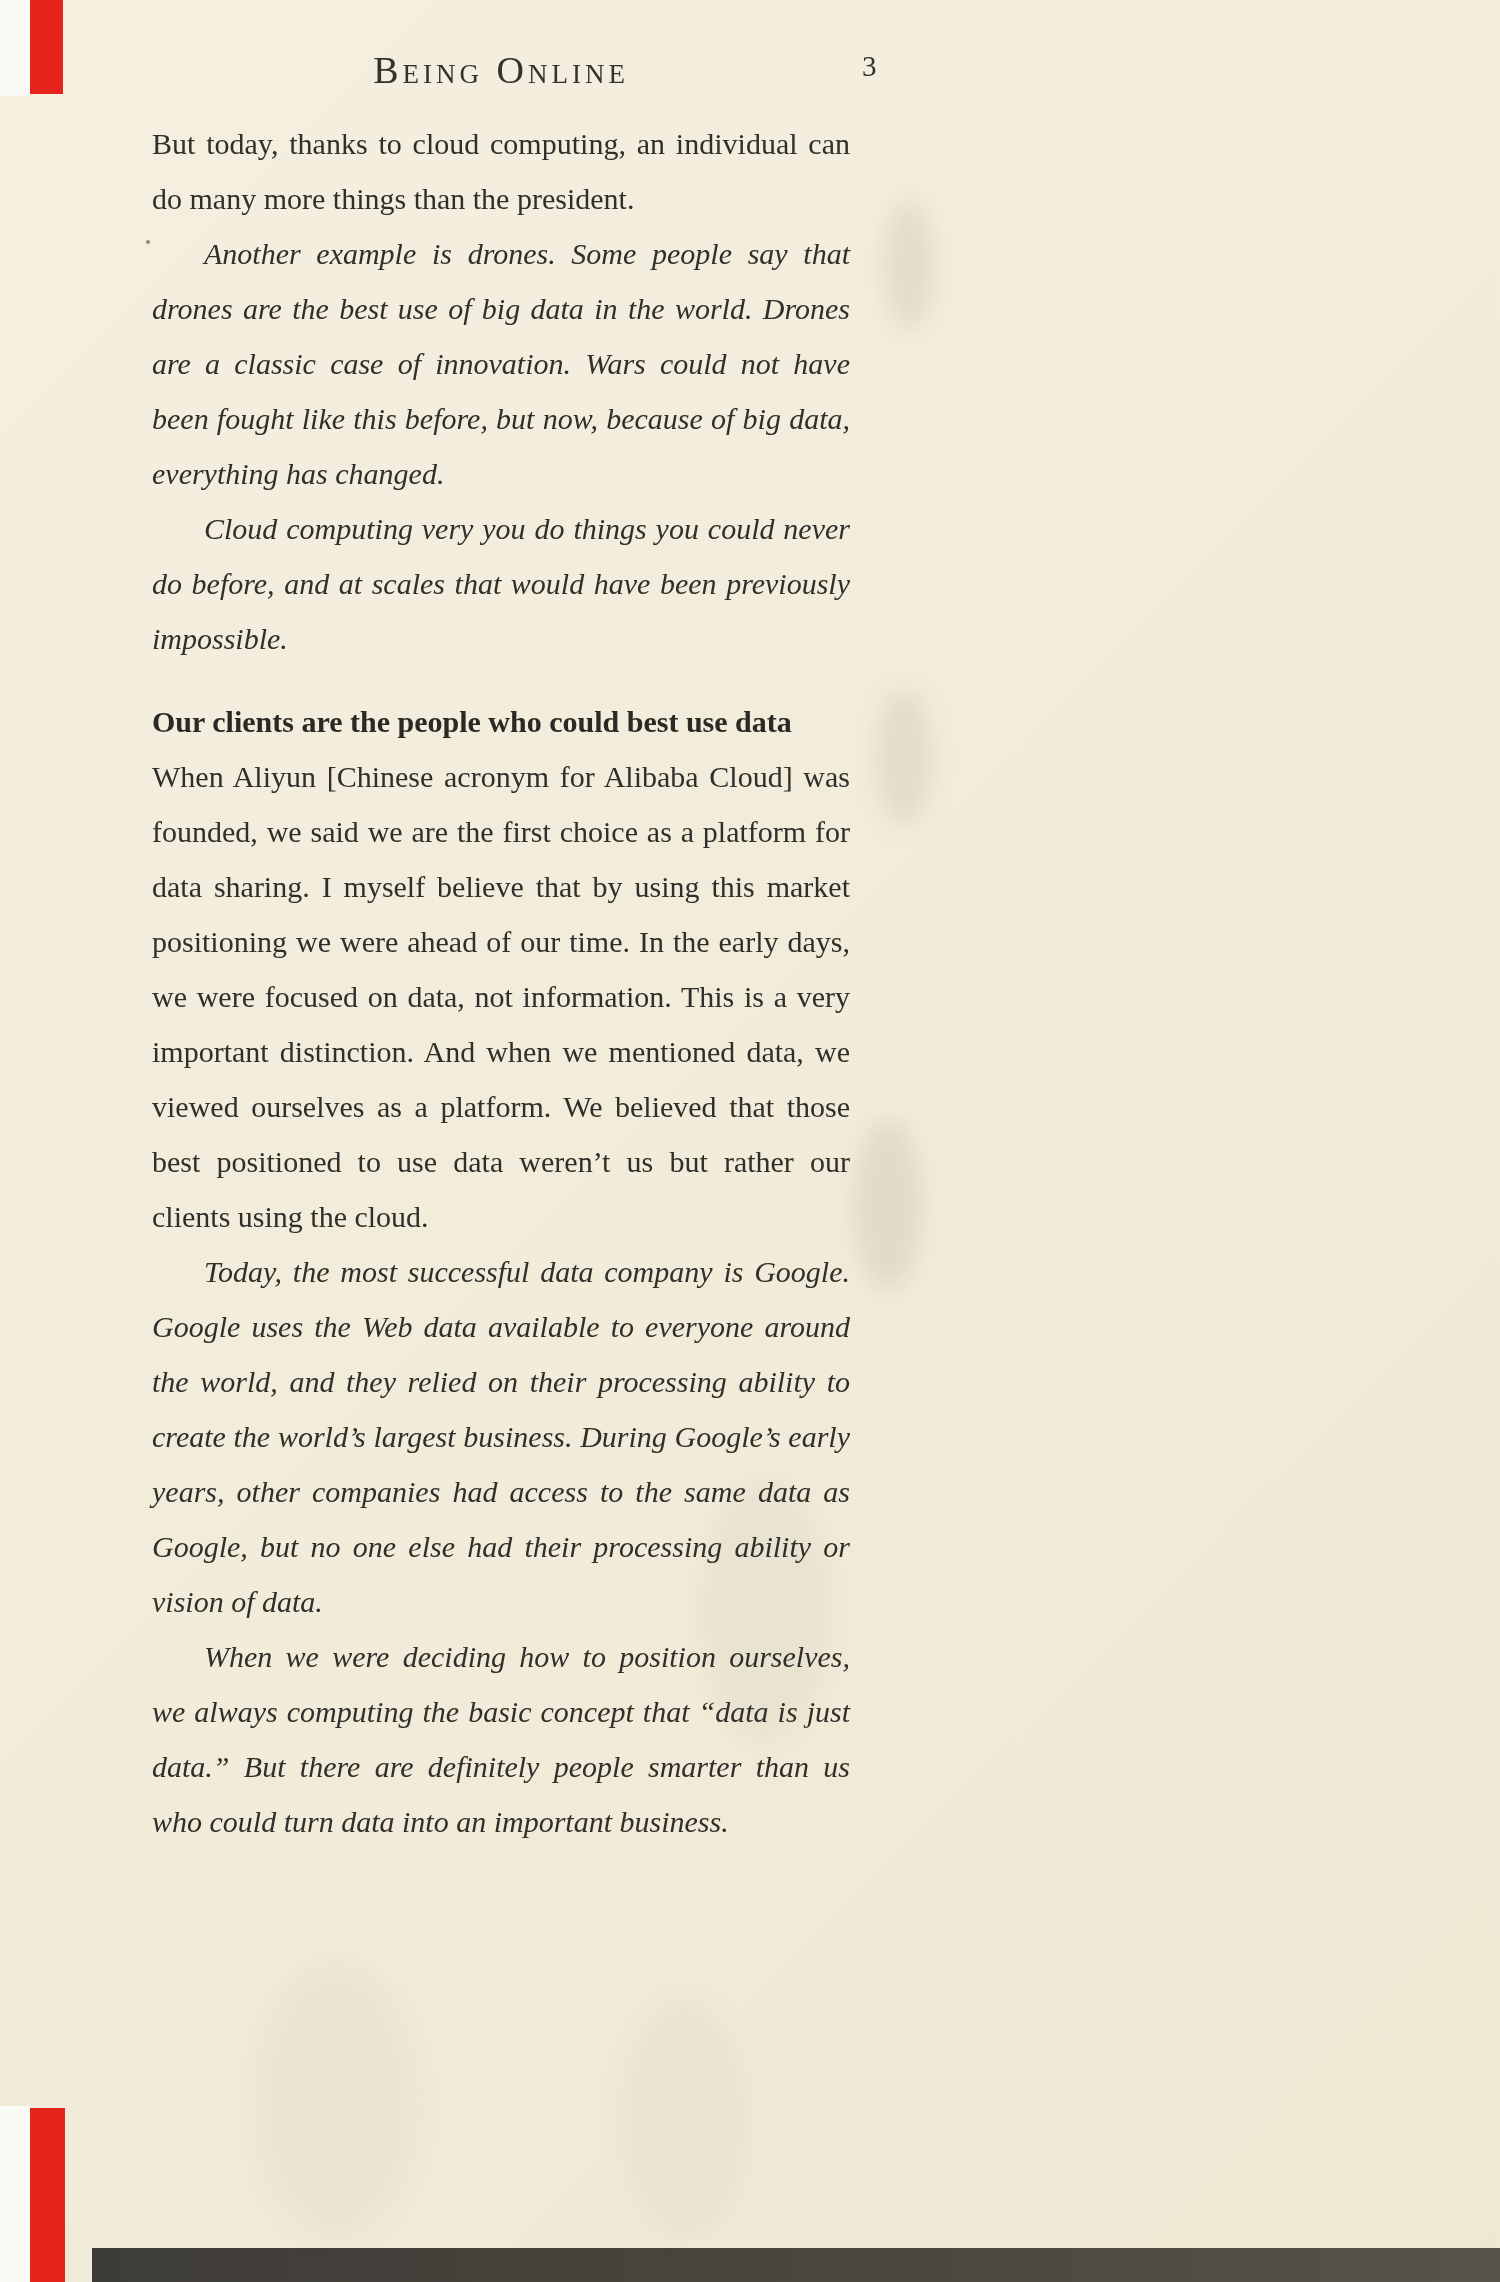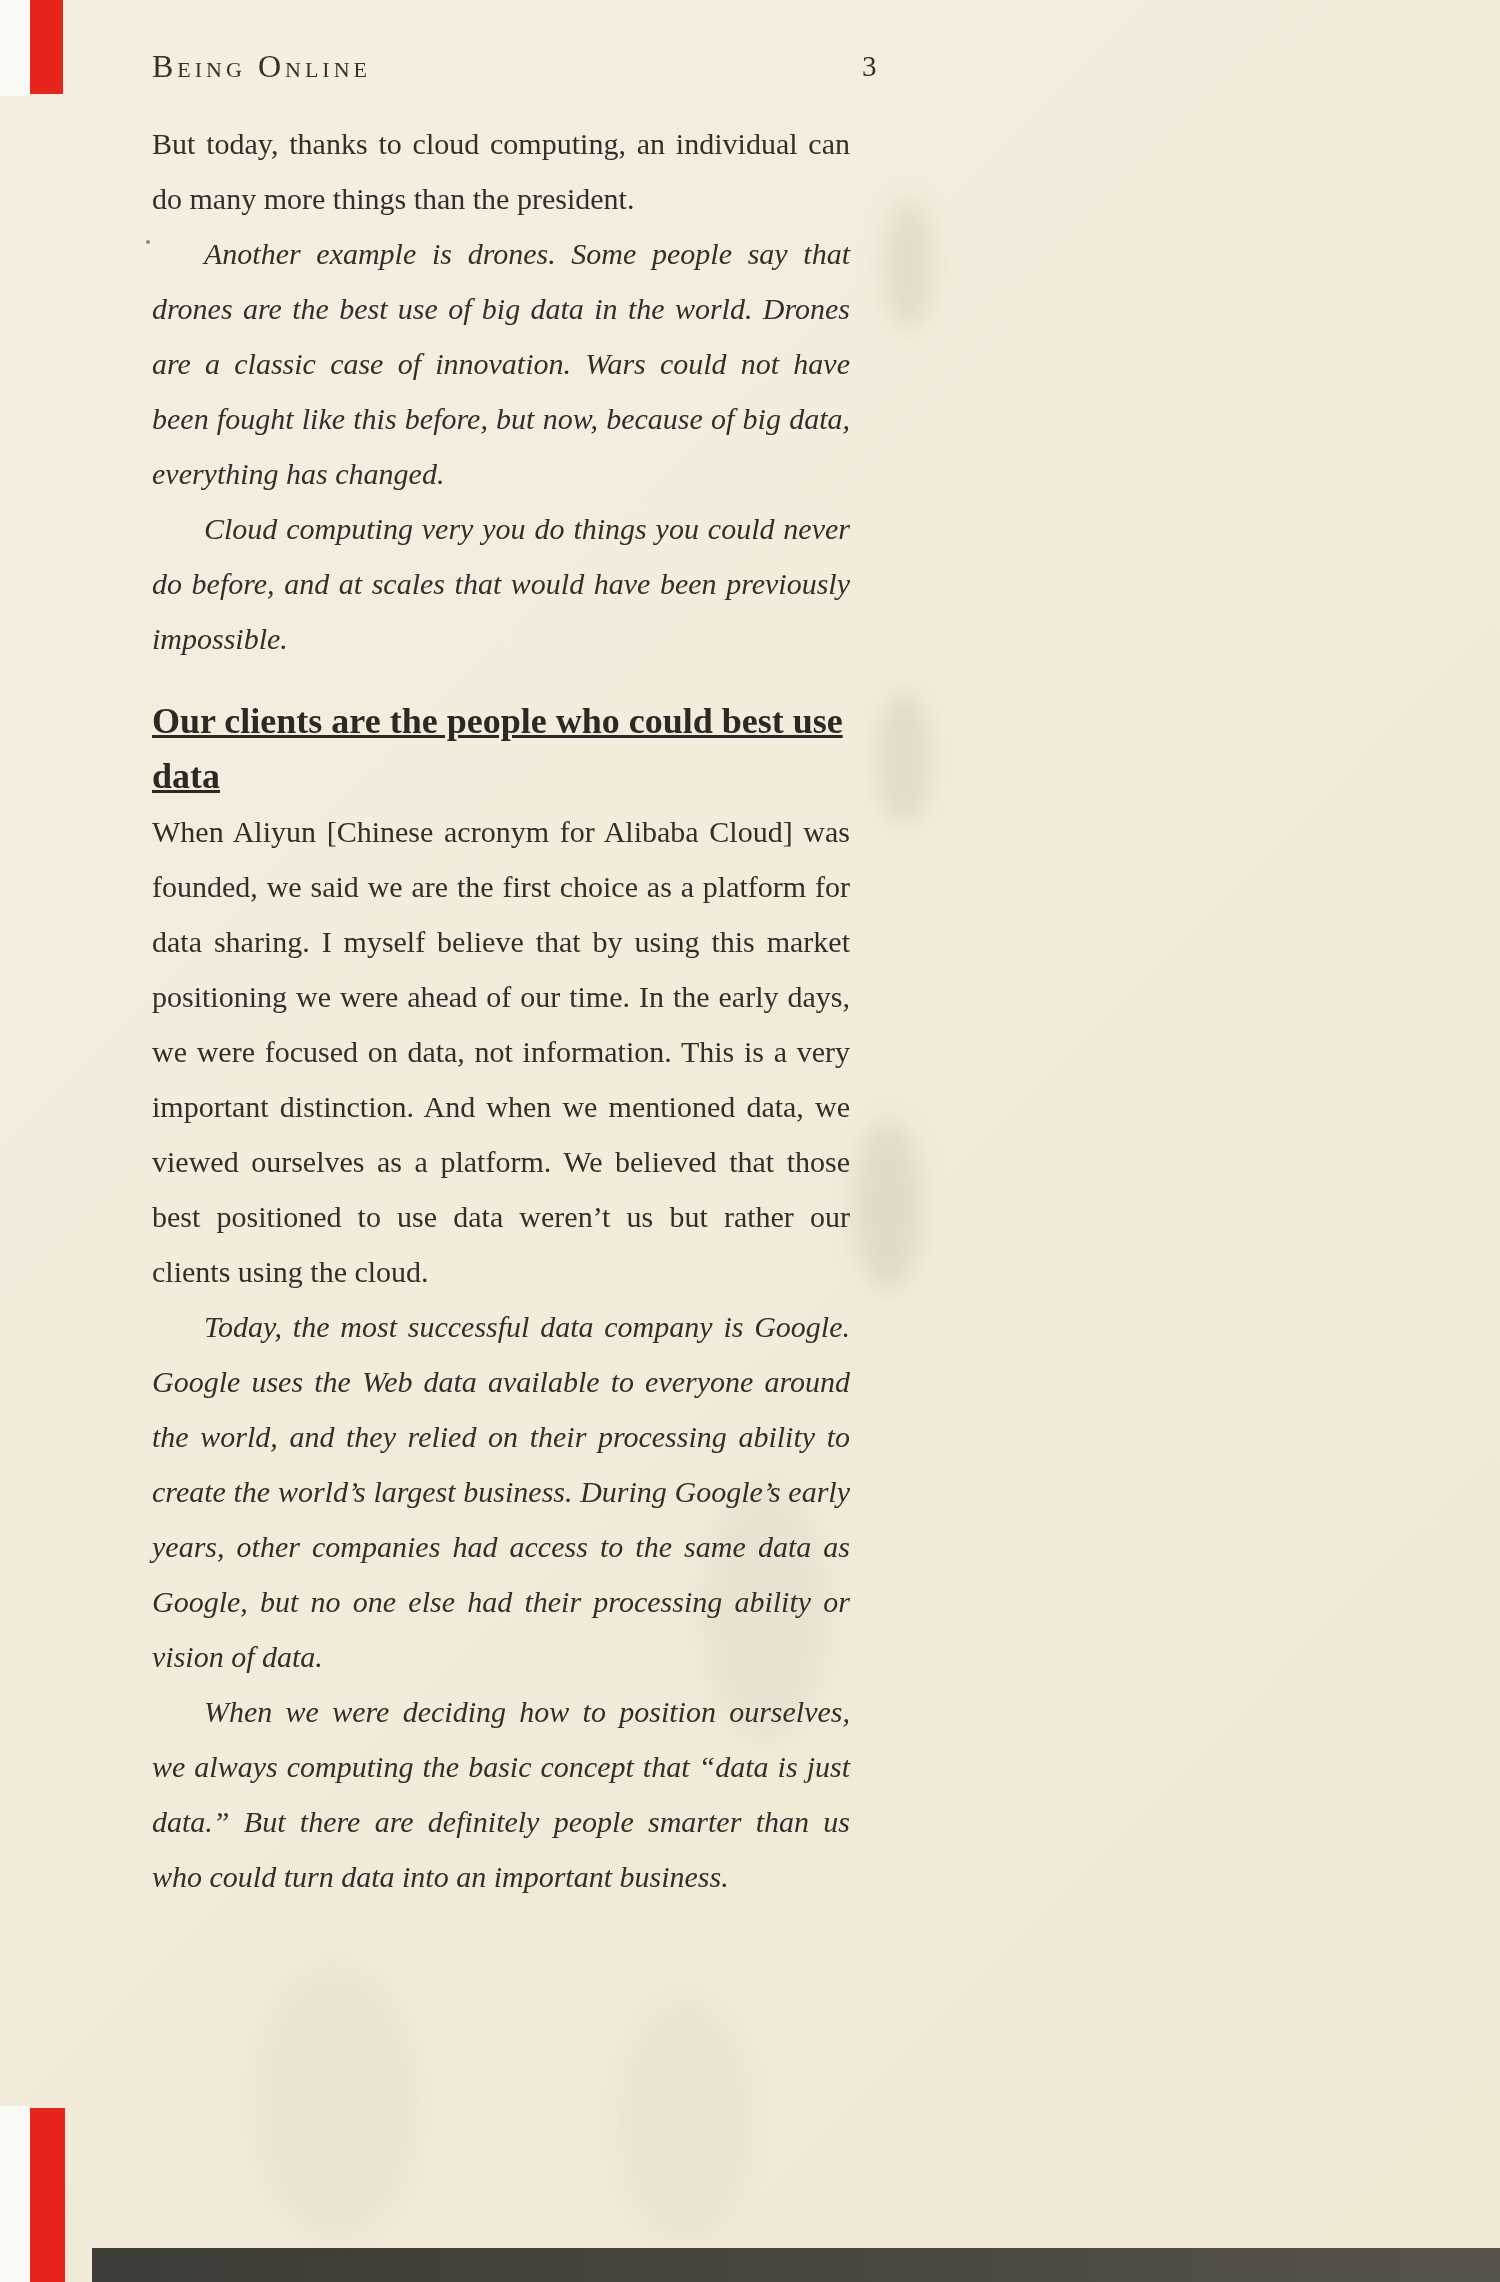--- a/index.html
+++ b/index.html
@@ -58,24 +58,24 @@
     height: 4px;
     border-radius: 50%;
     background: rgba(60, 55, 45, 0.55);
   }
   
   .running-head {
     position: absolute;
     left: 152px;
     top: 48px;
     width: 698px;
-    text-align: left;
+    text-align: center;
     font-variant: small-caps;
     letter-spacing: 4px;
-    font-size: 32px;
+    font-size: 38px;
     color: #35322c;
   }
   .page-num {
     position: absolute;
     left: 862px;
     top: 50px;
     width: 40px;
     font-size: 29px;
     color: #35322c;
   }
@@ -92,26 +92,25 @@
   }
   .para {
     margin: 0;
   }
   .para.indent {
     text-indent: 52px;
     font-style: italic;
   }
   .section-heading {
     margin: 28px 0 0 0;
-    font-size: 36px;
+    font-size: 30px;
     line-height: 55px;
     font-weight: bold;
     color: #2c2924;
     text-align: left;
-    text-decoration: underline;
   }
 </style>
 </head>
 <body>
 
 <div class="scan">
 
   <div class="edge-white top"></div>
   <div class="edge-white bottom"></div>
   <div class="red-bar top"></div>

